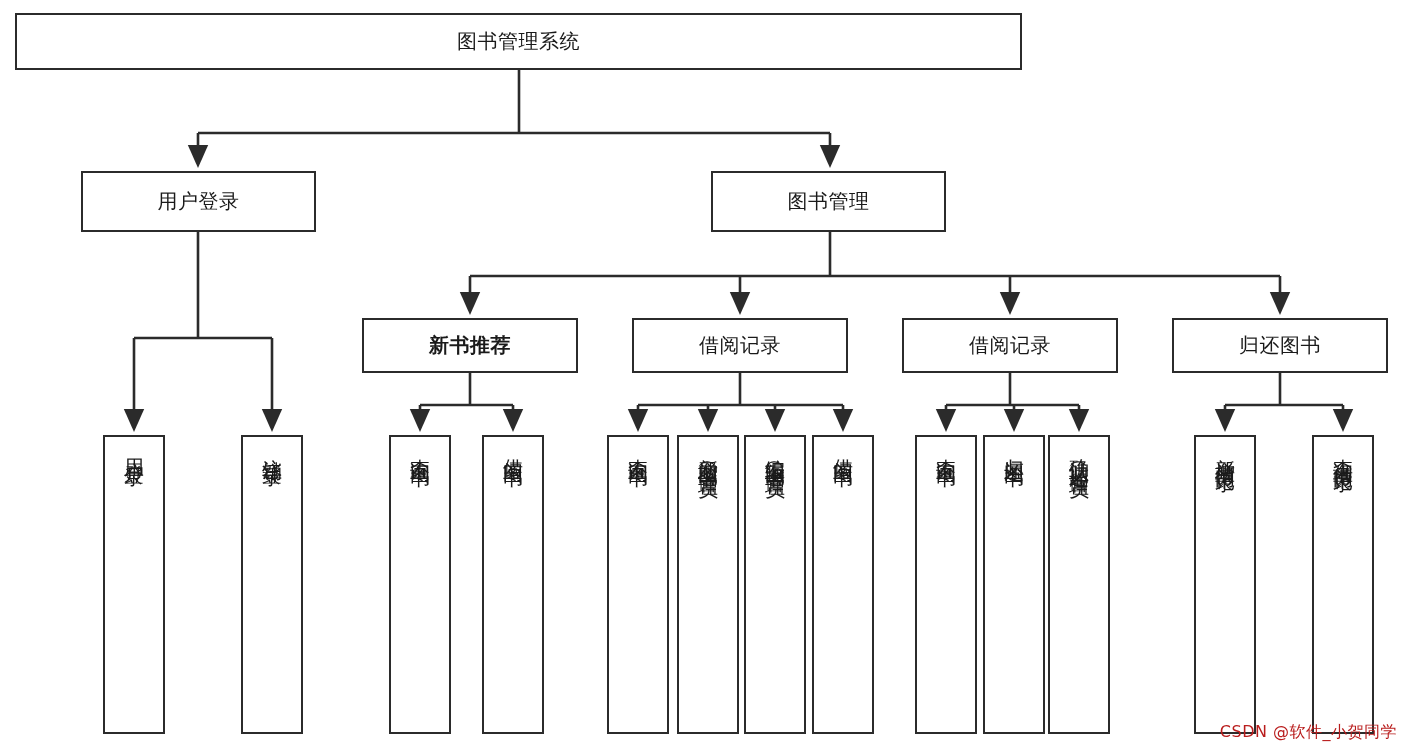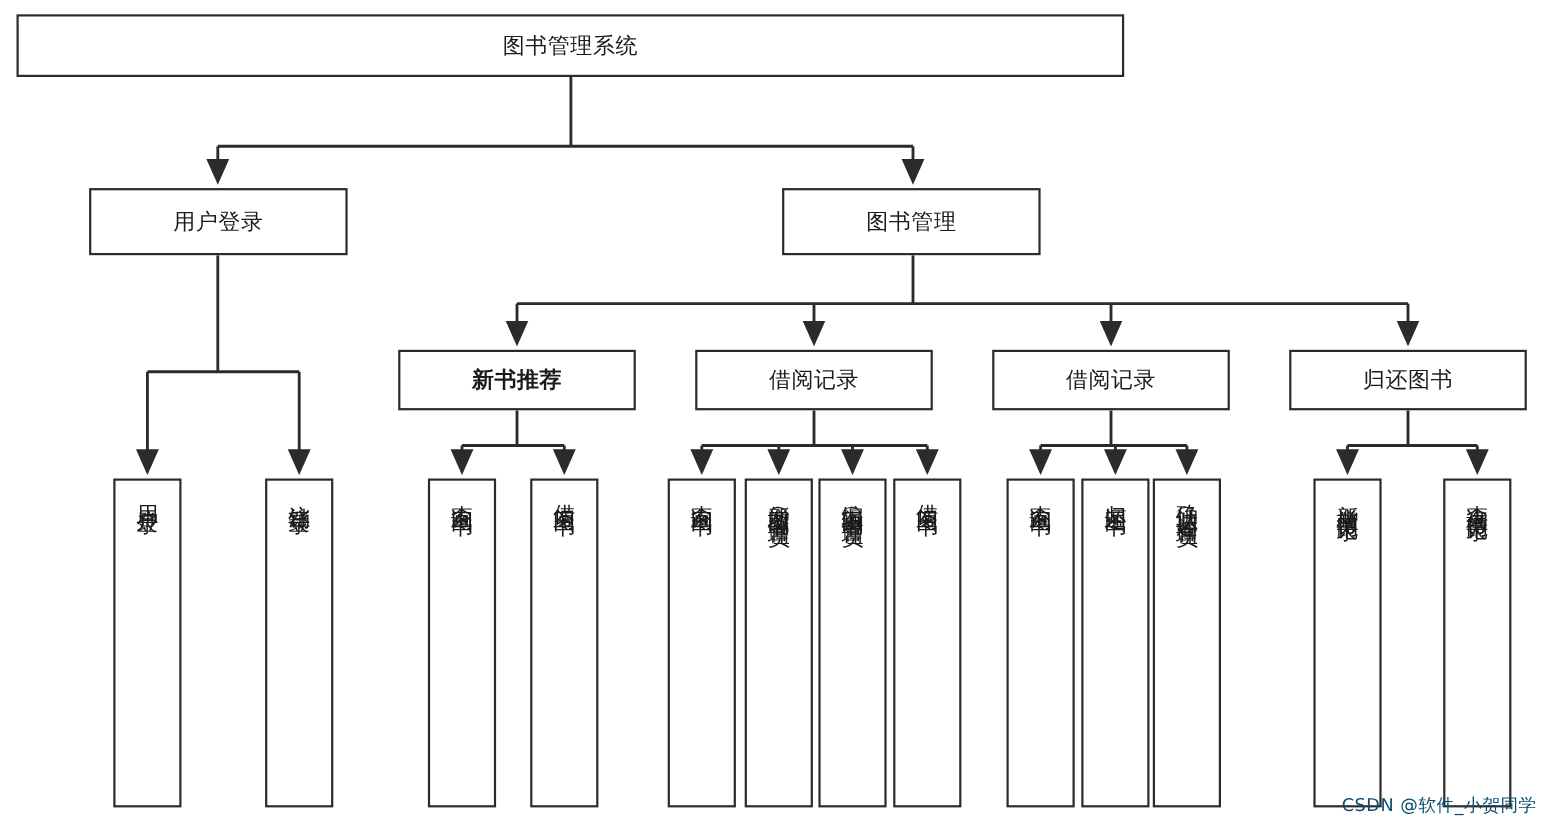--- a/index.html
+++ b/index.html
@@ -52,21 +52,21 @@
   .node.vertical {
     align-items: flex-start;
     justify-content: center;
     padding-top: 6px;
   }
   #watermark {
     position: absolute;
     right: 8px;
     bottom: 4px;
     font-size: 16px;
-    color: #0c4a6e;
+    color: #b91c1c;
     letter-spacing: 0.5px;
     z-index: 5;
     white-space: nowrap;
   }
 </style>
 </head>
 <body>
 
 <div id="diagram-root">
 

